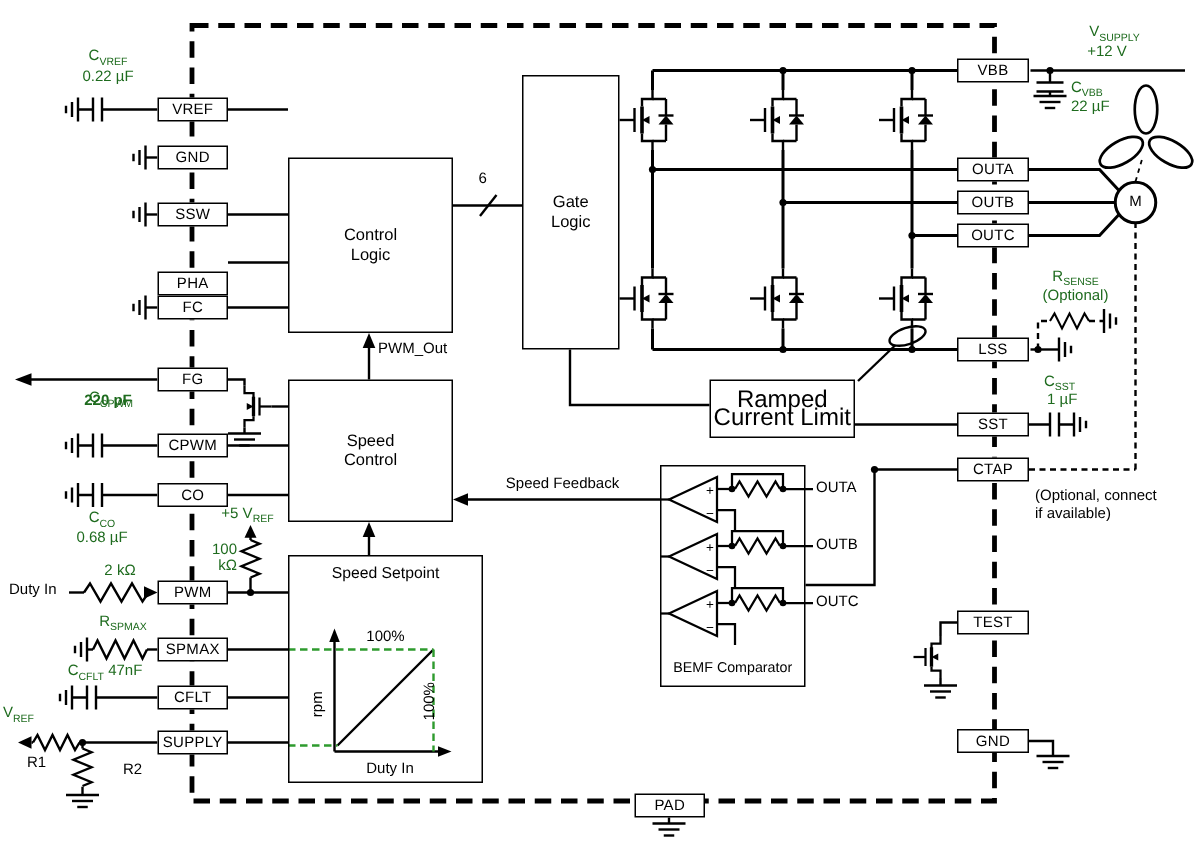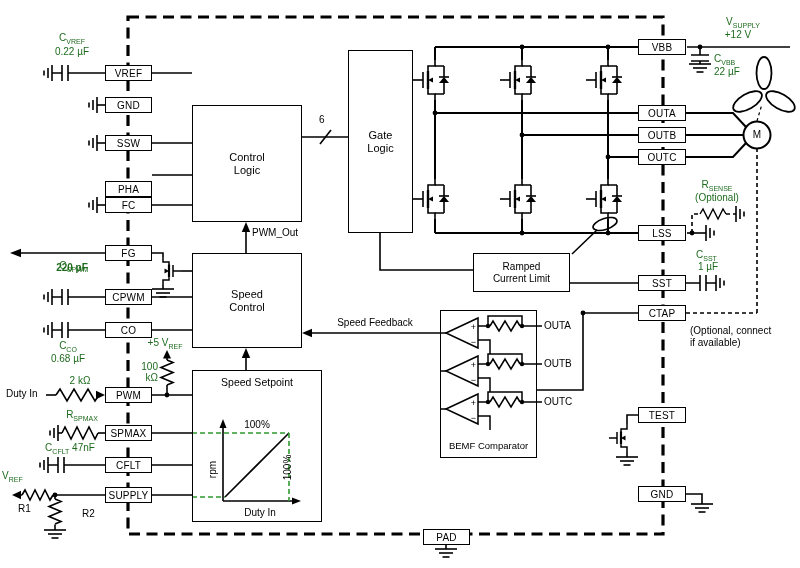--- a/index.html
+++ b/index.html
@@ -289,21 +289,21 @@
   <span>Logic</span>
 </div>
 <div class="block" style="left:192px;top:253px;width:110px;height:95px;">
   <span>Speed</span>
   <span>Control</span>
 </div>
 <div class="block" style="left:192px;top:370px;width:130px;height:152px;"></div>
 <div class="lbl black ctr" style="left:192px;top:377px;width:130px;font-size:10.5px;">
   <span>Speed Setpoint</span>
 </div>
-<div class="block" style="left:473px;top:253px;width:97px;height:39px;font-size:10px;line-height:12px;">
+<div class="block" style="left:473px;top:253px;width:97px;height:39px;font-size:16px;line-height:12px;">
   <span>Ramped</span>
   <span>Current Limit</span>
 </div>
 <div class="block" style="left:440px;top:310px;width:97px;height:148px;"></div>
 <div class="bemf-title" style="left:440px;top:440px;width:97px;">
   <span>BEMF Comparator</span>
 </div>
 
 <div class="pin" style="left:105px;top:65px;">
       <span>VREF</span>

